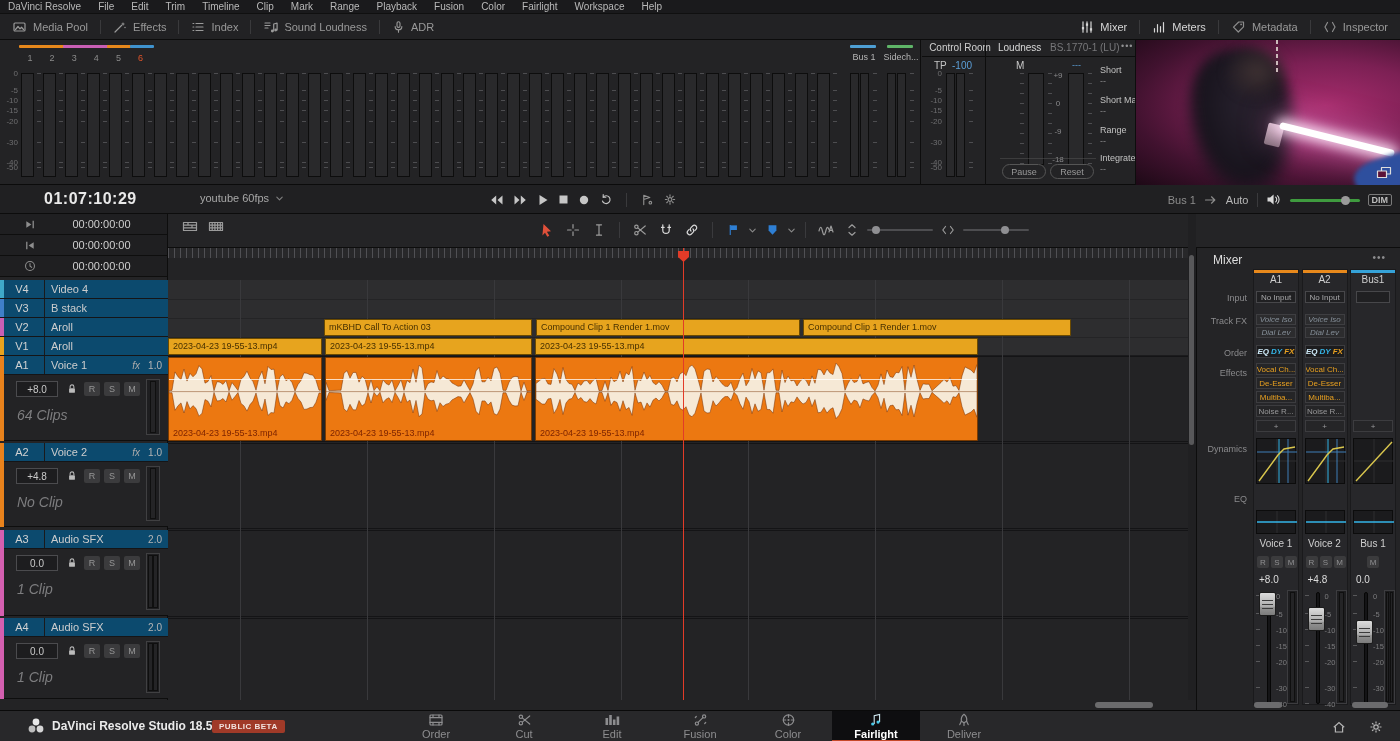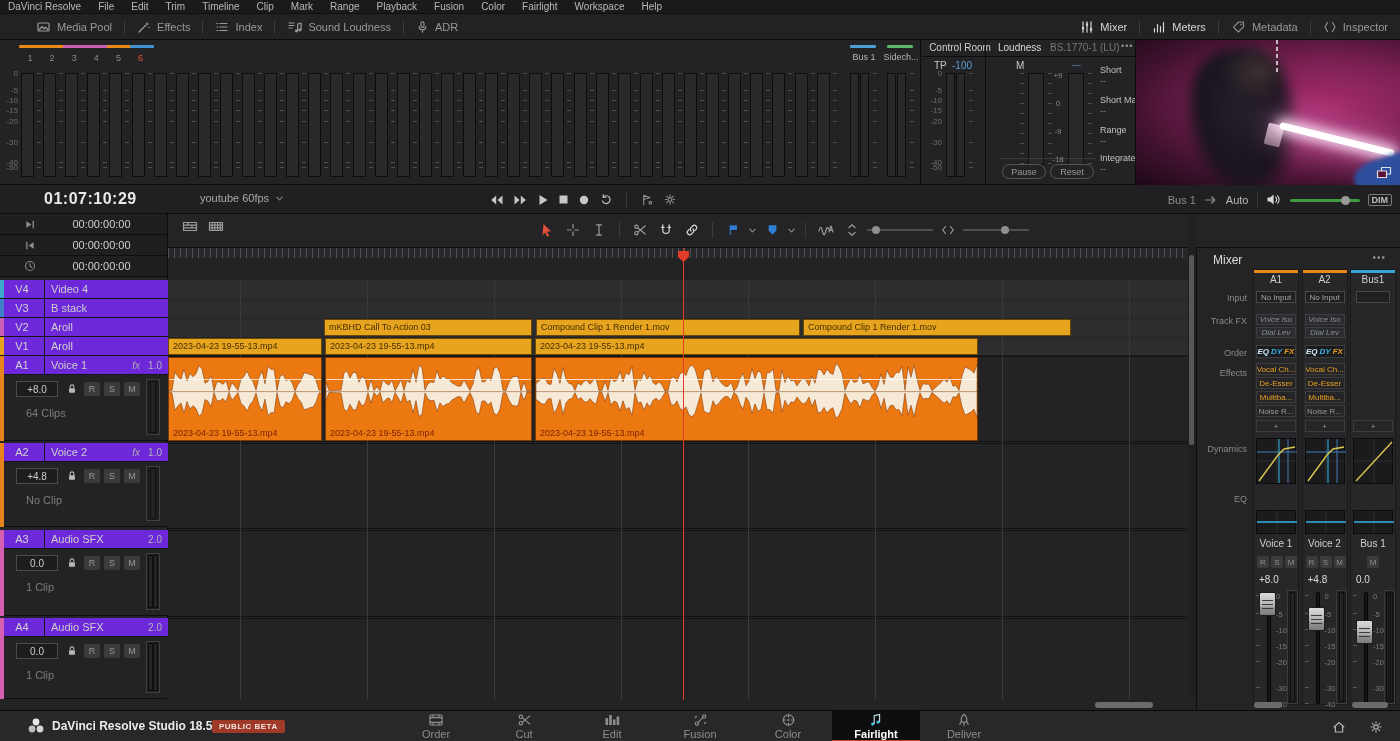--- a/index.html
+++ b/index.html
@@ -35,32 +35,32 @@
   .pill-btn{position:absolute;border:1px solid #555;border-radius:8px;color:#999;font-size:9px;
             display:flex;align-items:center;justify-content:center;background:transparent;}
   
   #transport{left:0;top:185px;width:1400px;height:29px;background:#202022;border-bottom:1px solid #0c0c0c;}
   #tc-main{position:absolute;left:44px;top:5px;font-size:16px;font-weight:bold;color:#e9e9e9;letter-spacing:.5px;}
   .tr-ic{color:#c2c2c2;}
   
   #left-col{left:0;top:214px;width:168px;height:486px;background:#242426;border-right:1px solid #0d0d0d;}
   .tcrow{height:21px;background:#1f1f21;border-bottom:1px solid #0e0e0e;display:flex;align-items:center;}
   .tcrow .v{flex:1;text-align:center;font-size:11px;color:#cfcfcf;}
-  .trk-head{position:absolute;left:0;width:168px;height:19px;background:#6d28d9;border-bottom:1px solid #151517;display:flex;align-items:center;}
+  .trk-head{position:absolute;left:0;width:168px;height:19px;background:#0c4a6e;border-bottom:1px solid #151517;display:flex;align-items:center;}
   .trk-strip{position:absolute;left:0;top:0;bottom:0;width:4px;}
   .trk-id{width:44px;text-align:center;font-size:11px;color:#d2d2d2;}
   .trk-name{flex:1;font-size:11px;color:#cdcdcd;border-left:1px solid #1a1a1c;padding-left:6px;height:100%;display:flex;align-items:center;}
   .trk-fx{font-style:italic;font-size:10px;color:#aaa;margin-right:8px;}
   .trk-ch{font-size:10px;color:#b5b5b5;margin-right:6px;}
   .trk-body{position:absolute;left:0;width:168px;background:#232325;border-bottom:1px solid #0e0e0e;}
   .gain-box{position:absolute;left:16px;top:6px;width:42px;height:16px;border:1px solid #4b4b4e;background:#1d1d1f;
             color:#c9c9c9;font-size:10px;display:flex;align-items:center;justify-content:center;}
   .rsm{position:absolute;top:7px;width:16px;height:14px;background:#3b3b3d;border-radius:2px;color:#969696;
        font-size:9px;display:flex;align-items:center;justify-content:center;}
-  .clipinfo{position:absolute;left:26px;top:32px;font-size:11px;color:#7d7d7f;}
+  .clipinfo{position:absolute;left:17px;top:32px;font-size:14px;color:#7d7d7f;font-style:italic;}
   .hmeter{position:absolute;right:8px;top:4px;bottom:5px;width:14px;background:#1e1e20;border:1px solid #404042;}
   .hmeter .in{position:absolute;top:1px;bottom:1px;width:5px;background:#242426;border:1px solid #0f0f0f;}
   
   #tools-row{left:168px;top:214px;width:1232px;height:34px;background:#242426;border-bottom:1px solid #0d0d0d;}
   .tool{color:#9b9b9b;display:inline-flex;align-items:center;justify-content:center;width:22px;height:22px;}
   .tool.red{color:#e0503a;}
   .tool-sep{width:1px;height:16px;background:#3a3a3d;margin:0 5px;}
   .mini-slider{width:66px;height:2px;background:#4d4d50;position:relative;border-radius:1px;}
   .mini-slider .dot{position:absolute;top:-3px;width:8px;height:8px;border-radius:4px;background:#8f8f92;}
   
@@ -153,21 +153,21 @@
       <span class="menu-item">Range</span>
       <span class="menu-item">Playback</span>
       <span class="menu-item">Fusion</span>
       <span class="menu-item">Color</span>
       <span class="menu-item">Fairlight</span>
       <span class="menu-item">Workspace</span>
       <span class="menu-item">Help</span>
     </div>
 
   <div id="toolbar" class="abs row">
-    <div id="tb-left" class="row" style="height:100%;padding-left:24px;">
+    <div id="tb-left" class="row" style="height:100%;">
         <div class="tb-item">
           <span class="ic" style="color: rgb(154, 154, 154);">
             <svg width="15" height="14" viewBox="0 0 14 14" fill="none" stroke="currentColor" stroke-width="1.2" stroke-linecap="round" stroke-linejoin="round">
               <rect x="1.5" y="3" width="11" height="8" rx="1"></rect>
               <path d="M3 9.5l2.5-3 2 2.3L9 7.2l2 2.3"></path>
             </svg>
           </span>
           <span>Media Pool</span>
         </div>
         <span class="tb-sep"></span>

